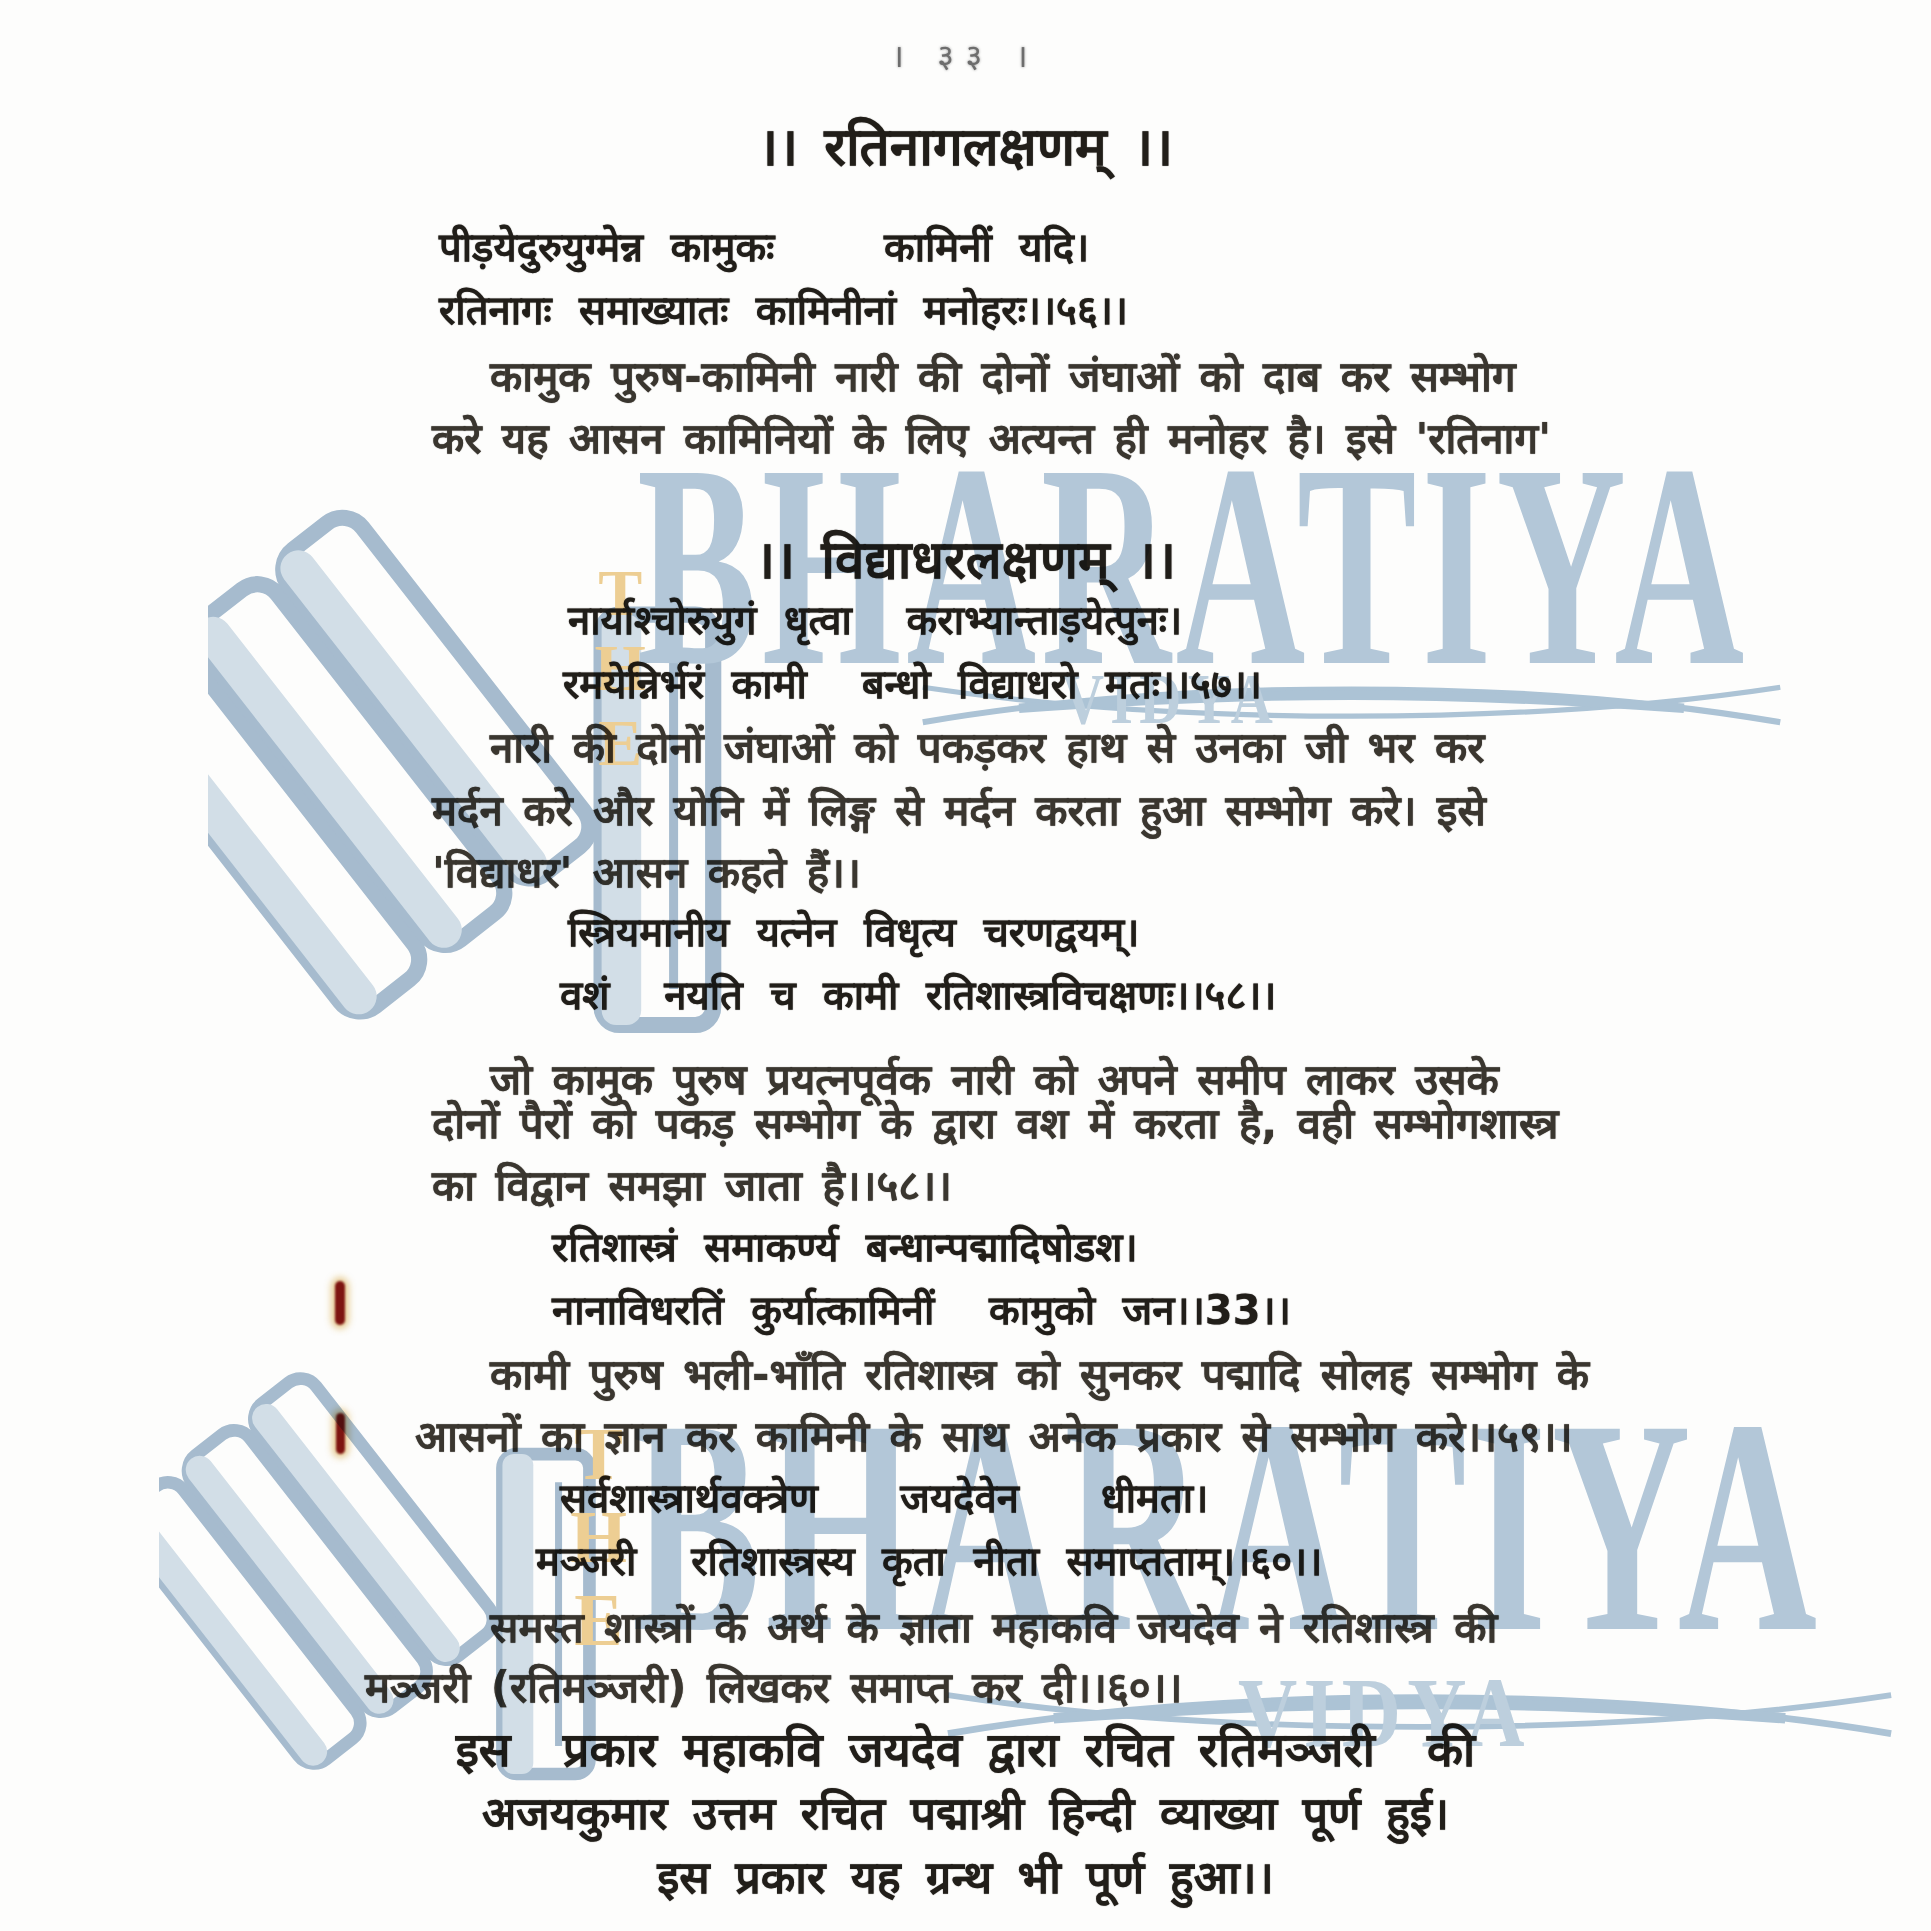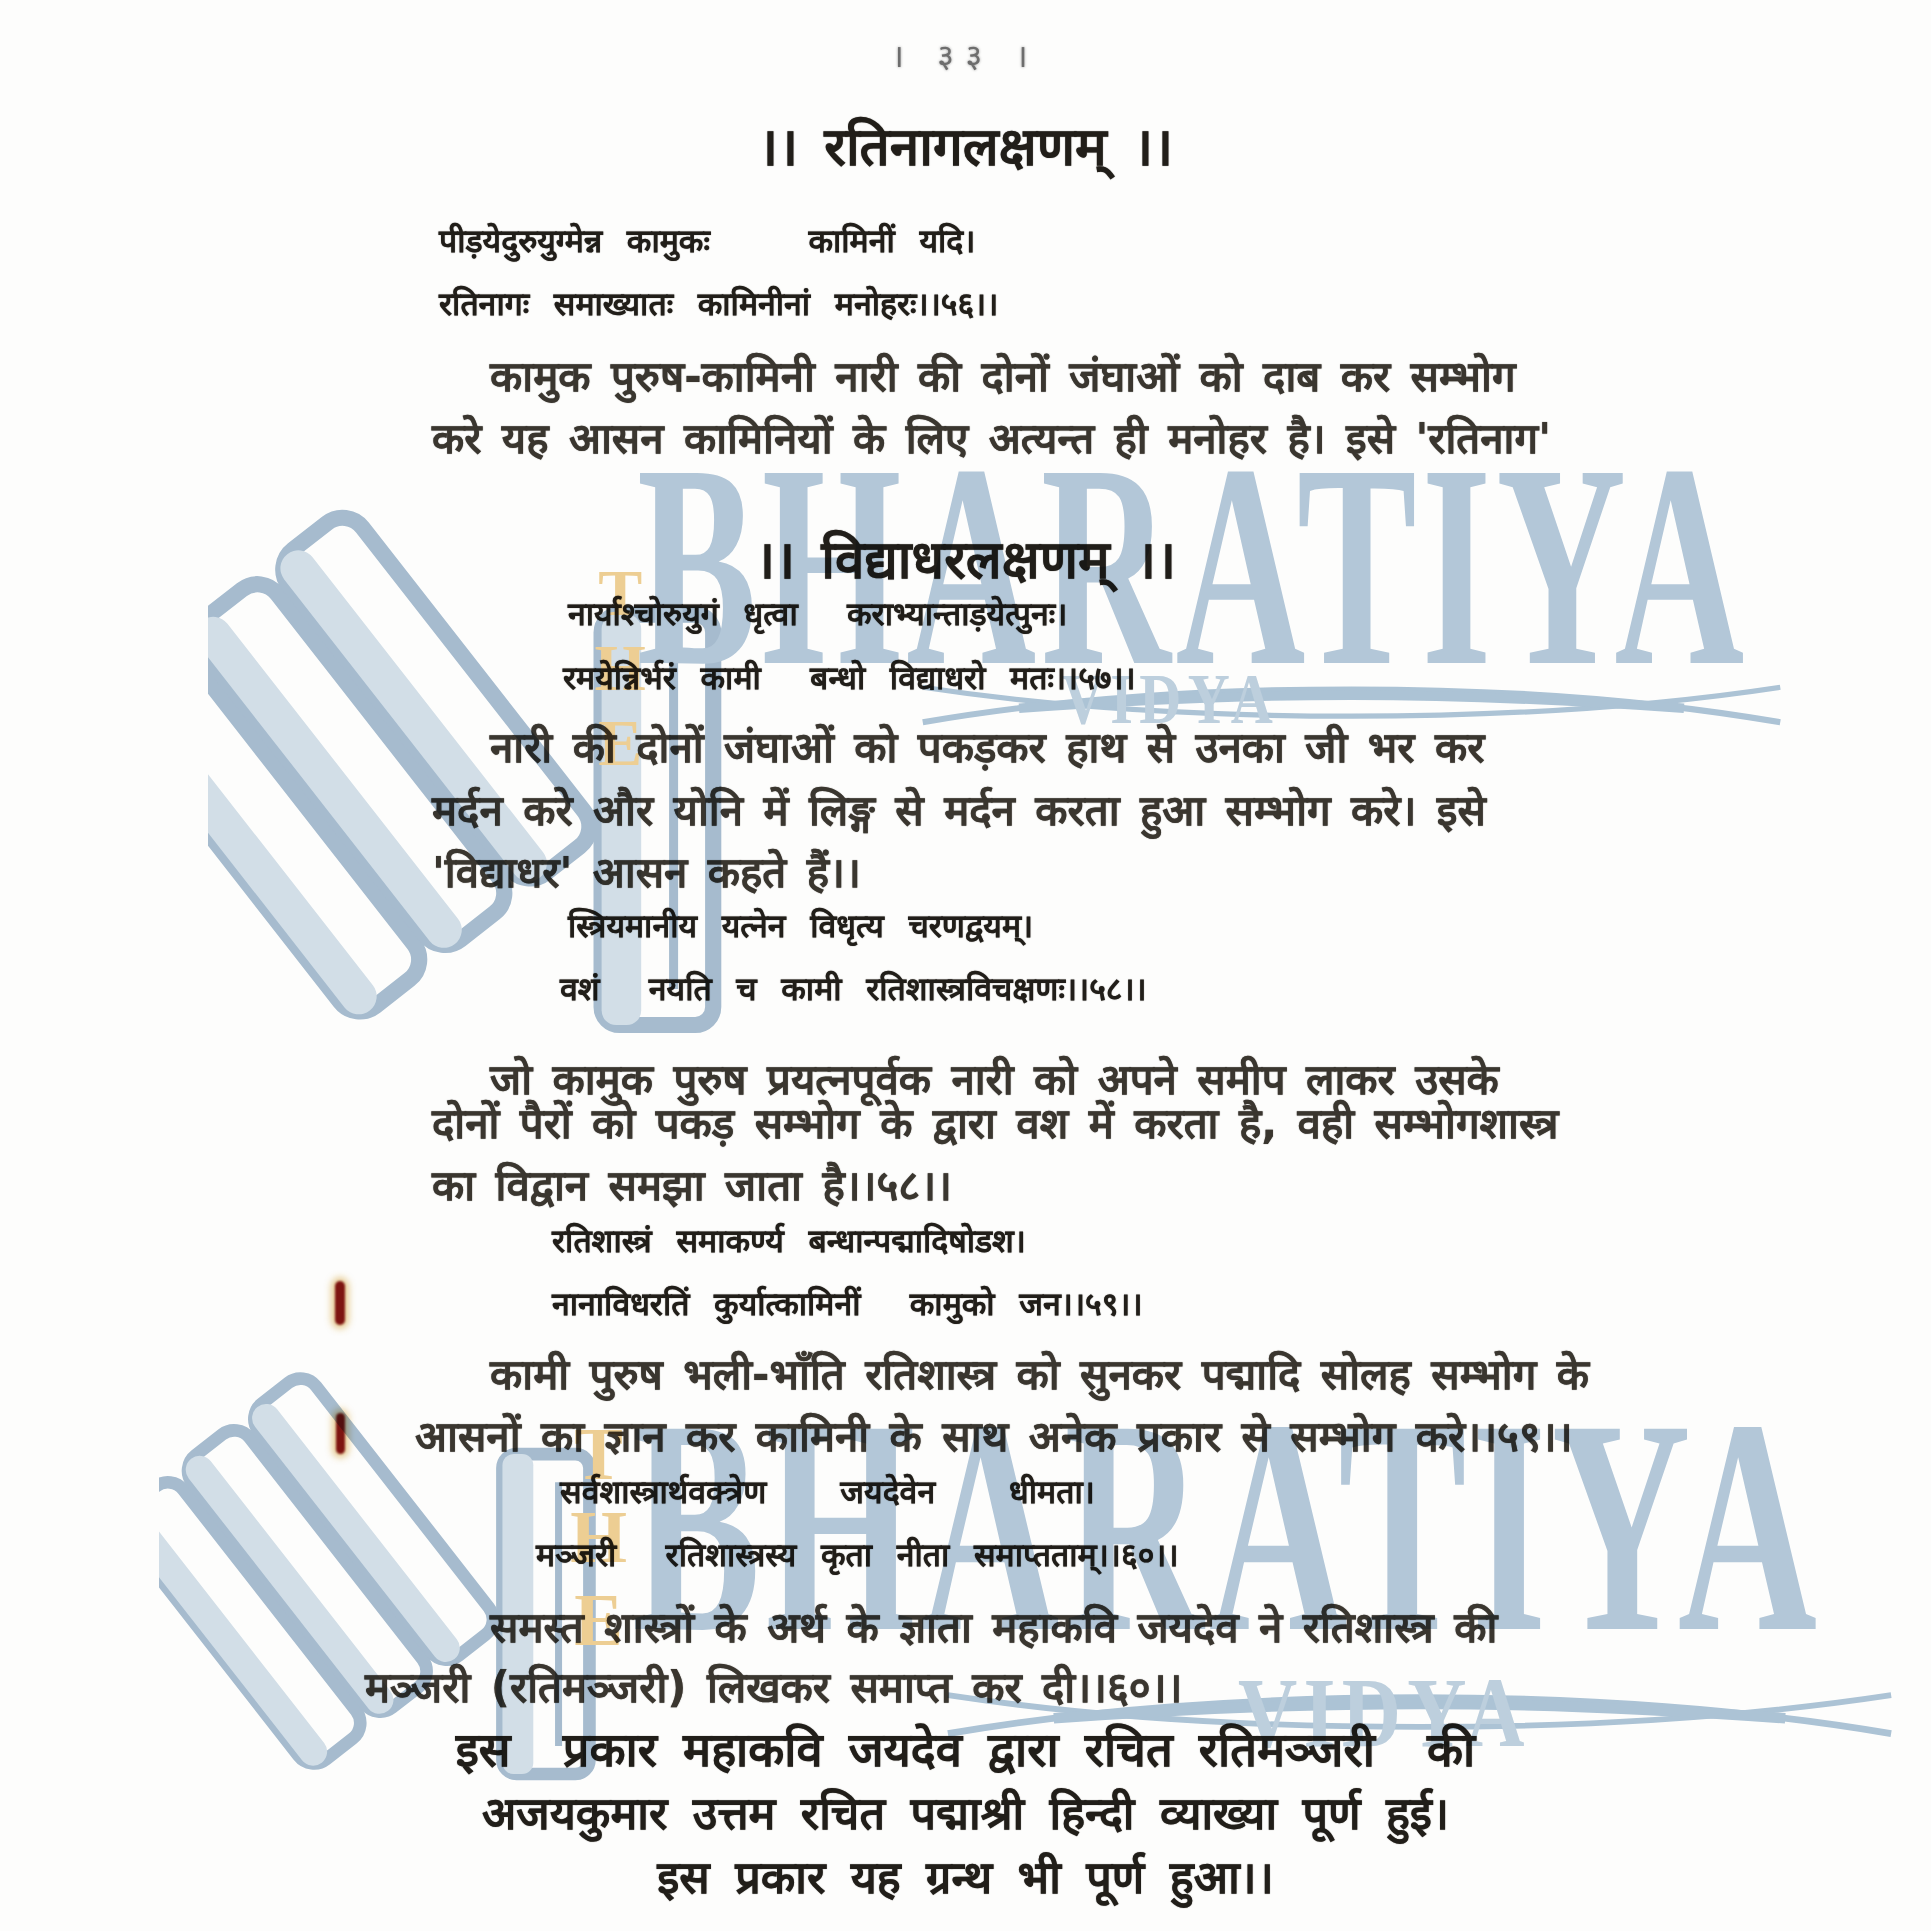--- a/index.html
+++ b/index.html
@@ -13,21 +13,21 @@
     position:absolute;white-space:pre;color:#211e19;font-weight:700;
     text-shadow:0 0 1px rgba(45,40,35,.75);
     font-family:"DejaVu Sans",sans-serif;
   }
   .pageno{
     top:33px;left:0;width:1931px;text-align:center;
     font-size:32px;font-weight:400;color:#6d6d6d;letter-spacing:11.6px;
     text-shadow:0 0 2.9px #9a9a9a;
   }
   .heading{font-size:53px;left:0;width:1931px;text-align:center;word-spacing:7.7px;}
-  .verse{font-size:32px;word-spacing:13.5px;}
+  .verse{font-size:40px;word-spacing:13.5px;}
   .comm{font-size:42px;color:#3a362f;word-spacing:5.8px;}
   .colo{font-size:45px;left:0;width:1931px;text-align:center;word-spacing:9.7px;}
 
   
   .wm{position:absolute;left:0;top:0;width:1931px;height:1931px;
       mix-blend-mode:multiply;pointer-events:none;}
   .wm *{position:absolute;}
   .wm-brand{
     font-family:"Liberation Serif",serif;font-weight:700;line-height:1;
     color:#b5c9db;transform-origin:left top;letter-spacing:7.7px;
@@ -66,21 +66,21 @@
   <div class="txt comm" style="top:780px;left:432px;">मर्दन करे और योनि में लिङ्ग से मर्दन करता हुआ सम्भोग करे। इसे</div>
   <div class="txt comm" style="top:842px;left:432px;">'विद्याधर' आसन कहते हैं।।</div>
 
   <div class="txt verse" style="top:903px;left:568px;">स्त्रियमानीय यत्नेन विधृत्य चरणद्वयम्।</div>
   <div class="txt verse" style="top:966px;left:560px;">वशं  नयति च कामी रतिशास्त्रविचक्षणः।।५८।।</div>
   <div class="txt comm" style="top:1031px;left:490px;margin-top:18px;">जो कामुक पुरुष प्रयत्नपूर्वक नारी को अपने समीप लाकर उसके</div>
   <div class="txt comm" style="top:1093px;left:432px;">दोनों पैरों को पकड़ सम्भोग के द्वारा वश में करता है, वही सम्भोगशास्त्र</div>
   <div class="txt comm" style="top:1155px;left:432px;">का विद्वान समझा जाता है।।५८।।</div>
 
   <div class="txt verse" style="top:1218px;left:552px;">रतिशास्त्रं समाकर्ण्य बन्धान्पद्मादिषोडश।</div>
-  <div class="txt verse" style="top:1281px;left:552px;">नानाविधरतिं कुर्यात्कामिनीं  कामुको जन।।५९।।</div>
+  <div class="txt verse" style="top:1281px;left:552px;">नानाविधरतिं कुर्यात्कामिनीं  कामुको जन।।33।।</div>
   <div class="txt comm" style="top:1344px;left:490px;">कामी पुरुष भली-भाँति रतिशास्त्र को सुनकर पद्मादि सोलह सम्भोग के</div>
   <div class="txt comm" style="top:1406px;left:415px;">आसनों का ज्ञान कर कामिनी के साथ अनेक प्रकार से सम्भोग करे।।५९।।</div>
 
   <div class="txt verse" style="top:1469px;left:560px;">सर्वशास्त्रार्थवक्त्रेण   जयदेवेन   धीमता।</div>
   <div class="txt verse" style="top:1532px;left:536px;">मञ्जरी  रतिशास्त्रस्य कृता नीता समाप्तताम्।।६०।।</div>
   <div class="txt comm" style="top:1597px;left:490px;">समस्त शास्त्रों के अर्थ के ज्ञाता महाकवि जयदेव ने रतिशास्त्र की</div>
   <div class="txt comm" style="top:1657px;left:365px;">मञ्जरी (रतिमञ्जरी) लिखकर समाप्त कर दी।।६०।।</div>
 
   <div class="txt colo" style="top:1716px;font-size:47px;">इस  प्रकार महाकवि जयदेव द्वारा रचित रतिमञ्जरी  की</div>
   <div class="txt colo" style="top:1781px;">अजयकुमार उत्तम रचित पद्माश्री हिन्दी व्याख्या पूर्ण हुई।</div>

